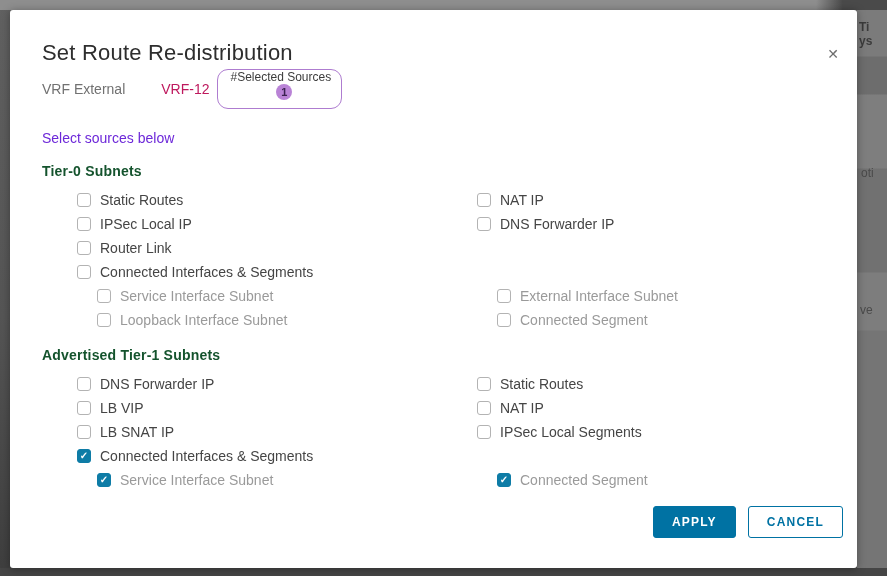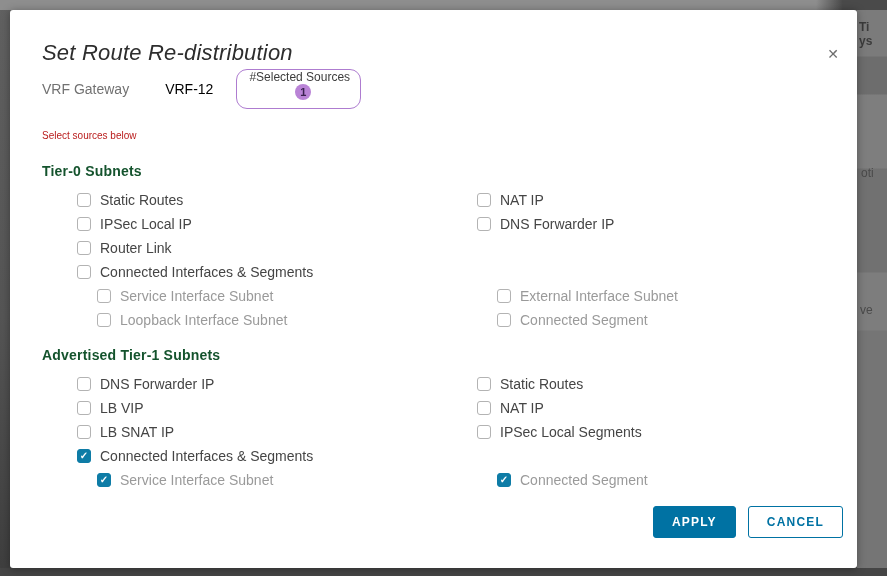--- a/index.html
+++ b/index.html
@@ -30,48 +30,48 @@
   .frag-4 { left:860px; top:303px; color:#4a4a4a; }
 
   
   .dialog {
     position:absolute; left:10px; top:10px; width:847px; height:558px;
     background:#ffffff; border-radius:3px;
     box-shadow:0 1px 8px rgba(0,0,0,0.35);
   }
   .dlg-title {
     position:absolute; left:32px; top:30px;
-    font-size:22px; font-weight:400; color:#2e2e2e; letter-spacing:0.2px;font-style:italic;
+    font-size:22px; font-weight:400; color:#2e2e2e; letter-spacing:0.2px;
   }
   .dlg-close {
     position:absolute; right:10px; top:30px; width:28px; height:28px;
     display:flex; align-items:center; justify-content:center;
     font-size:14px; color:#6e6e6e; cursor:pointer; background:none; border:none;
     font-family:"Liberation Sans", sans-serif;
   }
   .vrf-row {
     position:absolute; left:32px; top:67px; height:24px;
     display:flex; align-items:center; font-size:14px;
   }
   .vrf-label { color:#717171; margin-right:36px; }
-  .vrf-value { color:#000000; margin-right:23px; }
+  .vrf-value { color:#be185d; margin-right:8px; }
   .badge {
     display:inline-flex; align-items:center; height:40px;
     border:1px solid var(--badge-border); border-radius:11px;
     padding:0 3px 0 12px; background:#fff;flex-direction:column;
   }
   .badge-label { font-size:12px; color:#3c3c3c; margin-right:7px; }
   .badge-count {
     width:16px; height:16px; border-radius:50%;
     background:var(--badge-fill);
     color:var(--badge-count-text); font-size:11px; font-weight:bold;
     display:flex; align-items:center; justify-content:center;
   }
   .instruction {
-    position:absolute; left:32px; top:120px; font-size:10px; color:#b91c1c;
+    position:absolute; left:32px; top:120px; font-size:14px; color:#6d28d9;
   }
   
   .sections { position:absolute; left:32px; top:153px; right:20px; }
   .section + .section { margin-top:15px; }
   .section-heading {
     font-size:14px; font-weight:bold; color:#14532d;
     line-height:17px; margin-bottom:8px; letter-spacing:0.2px;
   }
   .row { display:flex; height:24px; align-items:center; }
   .cell { display:flex; align-items:center; height:24px; }
@@ -119,21 +119,21 @@
   <span class="frag frag-3">oti</span>
   <span class="frag frag-4">ve</span>
 
   <div class="dialog">
 
     <div class="dlg-title">Set Route Re-distribution</div>
 
     <button class="dlg-close">✕</button>
 
     <div class="vrf-row">
-      <span class="vrf-label">VRF Gateway</span>
+      <span class="vrf-label">VRF External</span>
       <span class="vrf-value">VRF-12</span>
       <span class="badge">
         <span class="badge-label">#Selected Sources</span>
         <span class="badge-count">1</span>
       </span>
     </div>
 
     <div class="instruction">Select sources below</div>
 
     <div class="sections">

